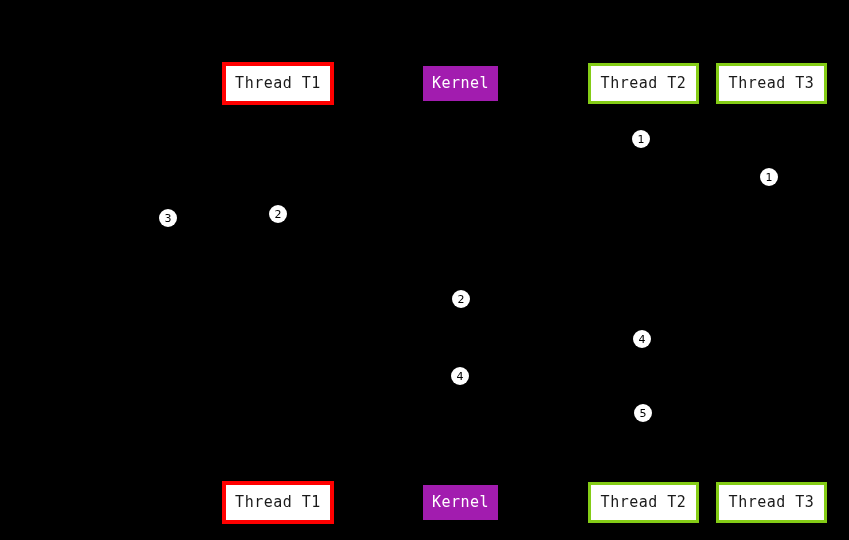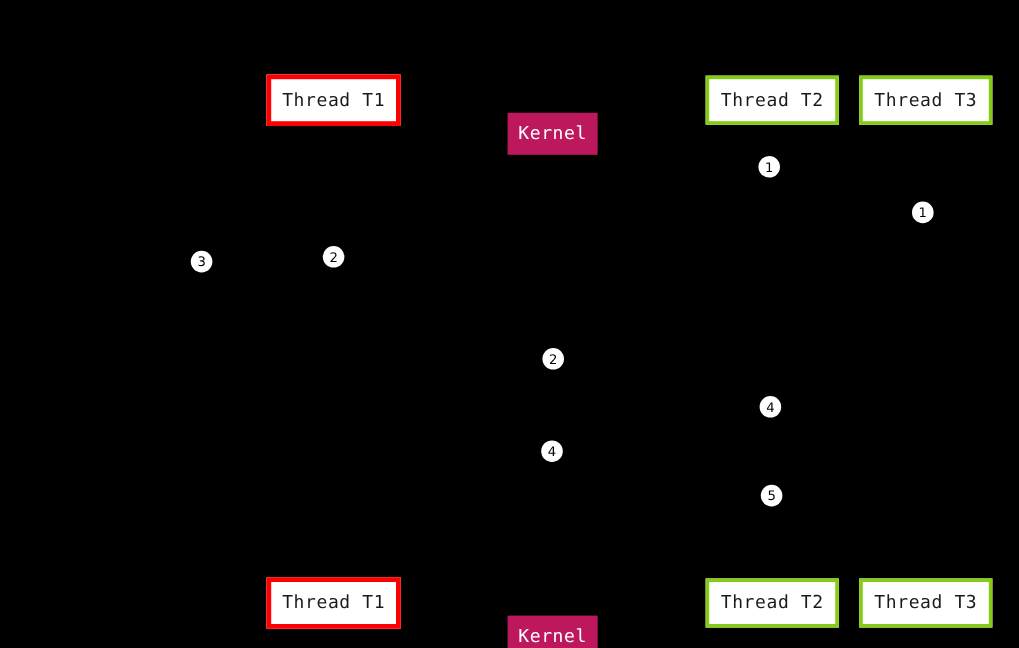--- a/index.html
+++ b/index.html
@@ -39,24 +39,23 @@
     background: #ffffff;
     color: #1a1a1a;
   }
   .participant.red {
     border: 4px solid #ff0000;
   }
   .participant.blue {
     border: 3px solid #84cc16;
   }
   .participant.solid-blue {
-    background: #be185d;
+    background: #a21caf;
     color: #ffffff;
     border: none;
-    margin-top: 28px;
   }
 
   
   .badge {
     position: absolute;
     width: 18px;
     height: 18px;
     border-radius: 50%;
     background: #ffffff;
     color: #000000;

